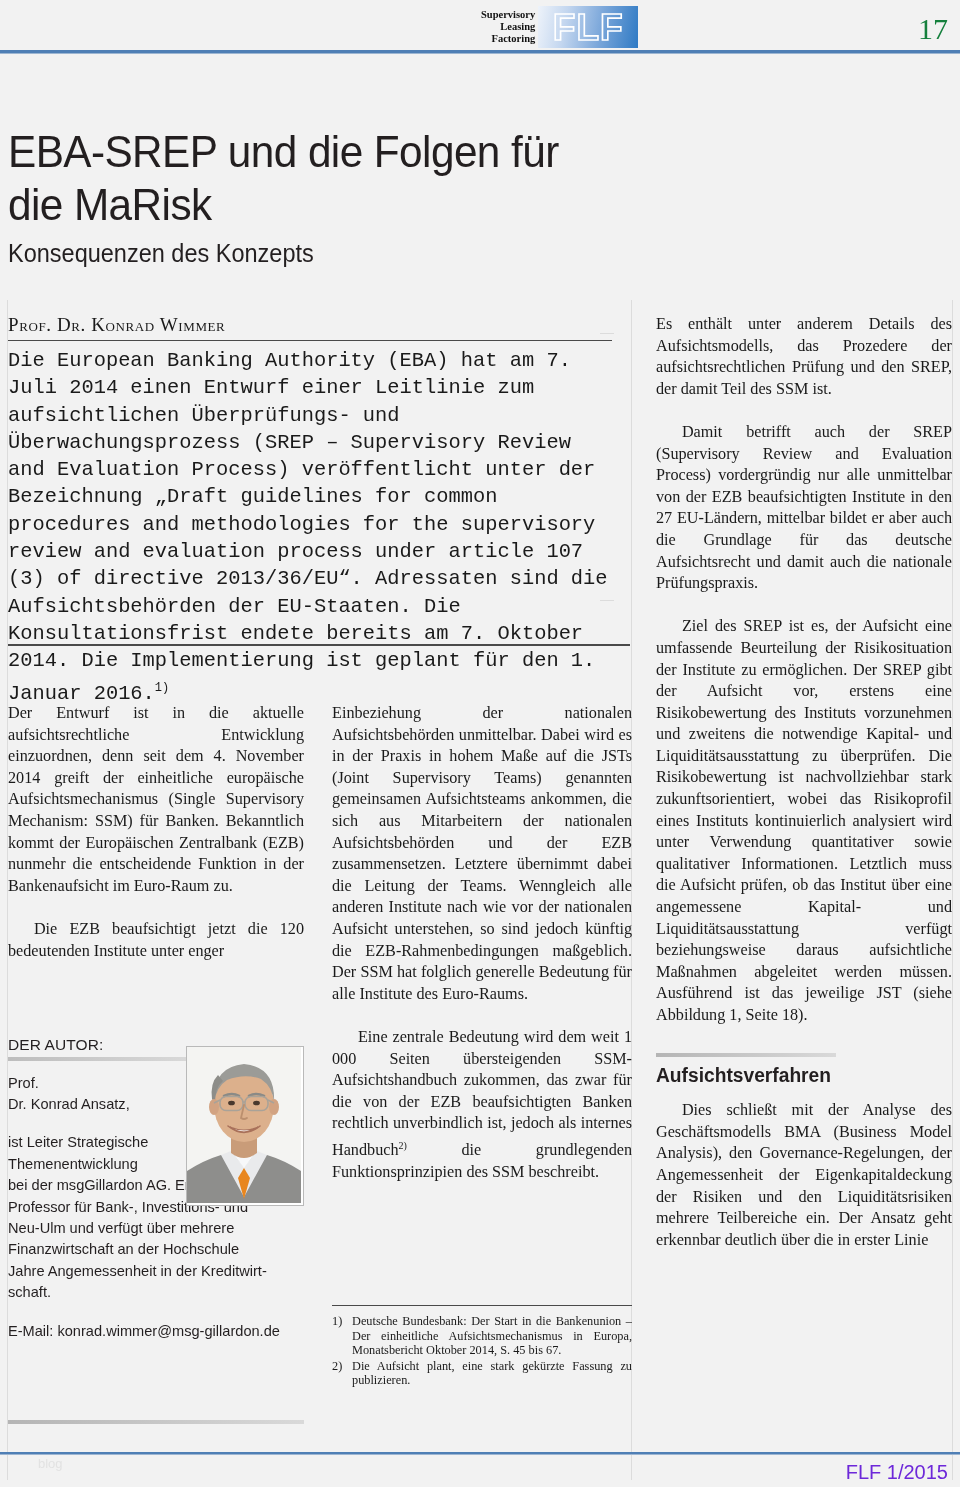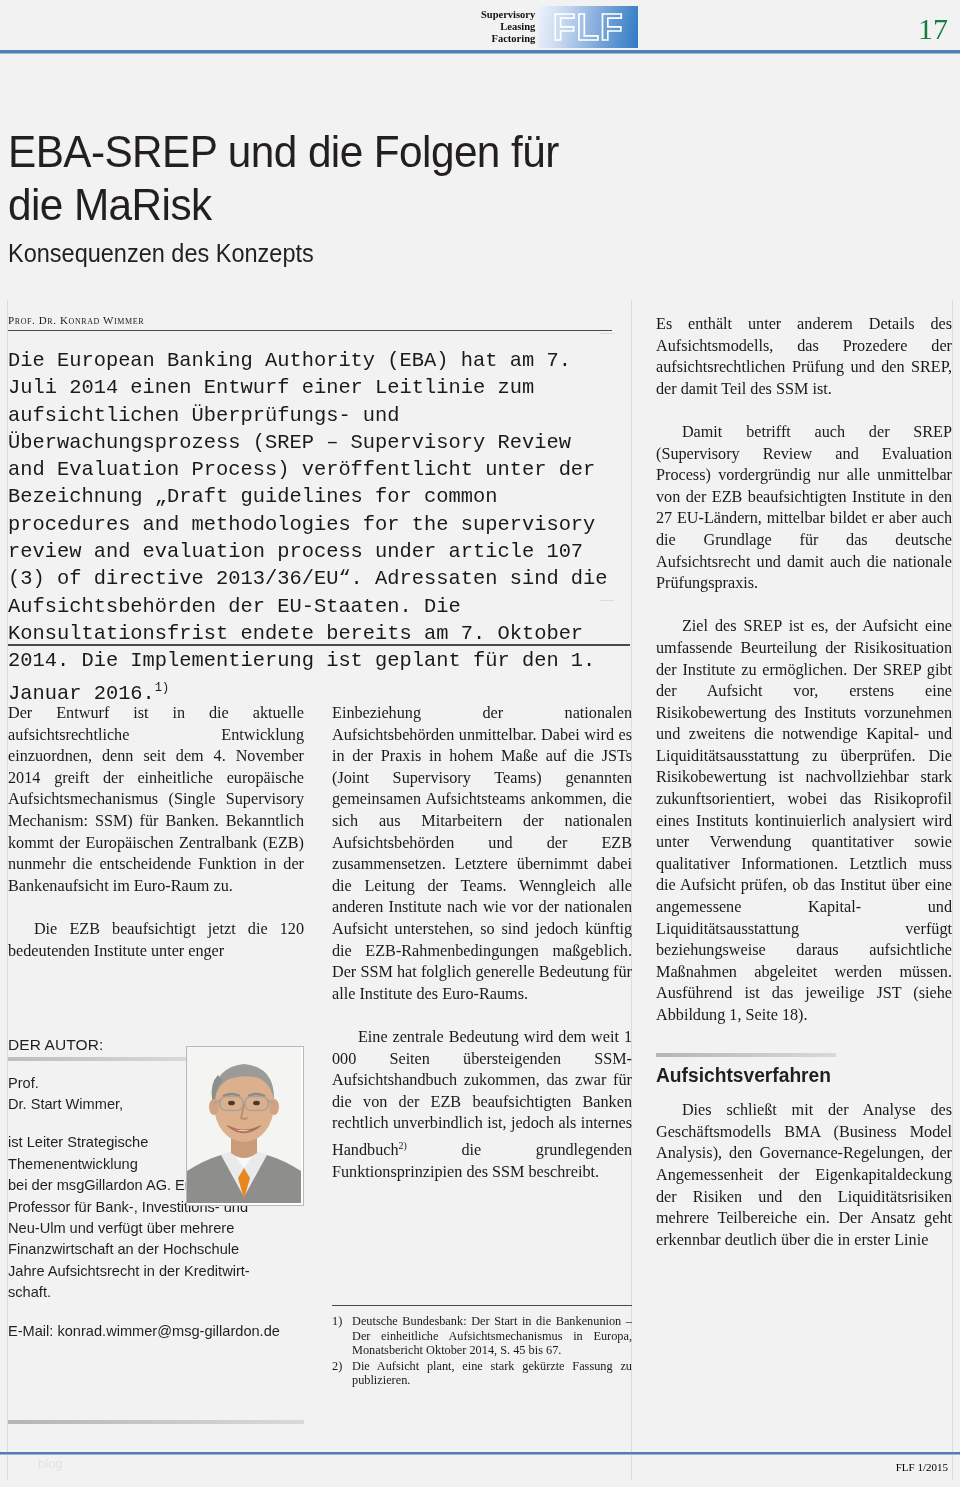--- a/index.html
+++ b/index.html
@@ -105,21 +105,21 @@
     color: #231f20;
     transform: scaleX(0.94);
     transform-origin: left top;
   }
   
   .byline {
     position: absolute;
     left: 8px; top: 314px;
     width: 604px;
     font-family: "Liberation Serif", serif;
-    font-size: 11px;
+    font-size: 19px;
     letter-spacing: 0.6px;
     font-variant: small-caps;
     color: #1a1a1a;
     padding-bottom: 4px;
     border-bottom: 1.6px solid #4a4a4a;
   }
   
   .intro {
     position: absolute;
     left: 8px; top: 347px;
@@ -247,23 +247,23 @@
   }
   .footer-rule-thin {
     position: absolute;
     left: 0; top: 1454px;
     width: 960px; height: 1px;
     background: #9db6d2;
   }
   .footer-text {
     position: absolute;
     right: 12px; top: 1461px;
-    font-family: Liberation Serif, serif;
-    font-size: 11px;
-    color: #000000;
+    font-family: Liberation Sans, sans-serif;
+    font-size: 20px;
+    color: #6d28d9;
   }
   
   .guide {
     position: absolute;
     background: #dcdcdc;
     width: 1px;
   }
   .guide-h {
     position: absolute;
     background: #dcdcdc;
@@ -378,30 +378,30 @@
         <path d="M57 58 L54 71 Q57 73 60 71" stroke="#bb8f6e" stroke-width="1.8" fill="none" stroke-linecap="round"></path>
 
         <path d="M43 80 Q57 90 71 80 Q57 86 43 80 Z" fill="#ffffff" stroke="#a9715a" stroke-width="1.2"></path>
         <path d="M41 79 Q57 92 73 79" stroke="#a9715a" stroke-width="1.6" fill="none" stroke-linecap="round"></path>
       </svg>
     </div>
 
     <div class="author-body">
       <div class="blk">
         <div>Prof.</div>
-        <div>Dr. Start Wimmer,</div>
+        <div>Dr. Konrad Ansatz,</div>
       </div>
       <div class="blk">
         <div>ist Leiter Strategische</div>
         <div>Themenentwicklung</div>
         <div>bei der msgGillardon AG. Er war</div>
         <div>Professor für Bank-, Investitions- und</div>
         <div>Neu-Ulm und verfügt über mehrere</div>
         <div>Finanzwirtschaft an der Hochschule</div>
-        <div>Jahre Aufsichtsrecht in der Kreditwirt-</div>
+        <div>Jahre Angemessenheit in der Kreditwirt-</div>
         <div>schaft.</div>
       </div>
       <div>E-Mail: konrad.wimmer@msg-gillardon.de</div>
     </div>
   </div>
   <div class="author-foot-rule"></div>
   <div class="blog-ghost">blog</div>
 
   <div class="footer-rule"></div>
   <div class="footer-rule-thin"></div>

